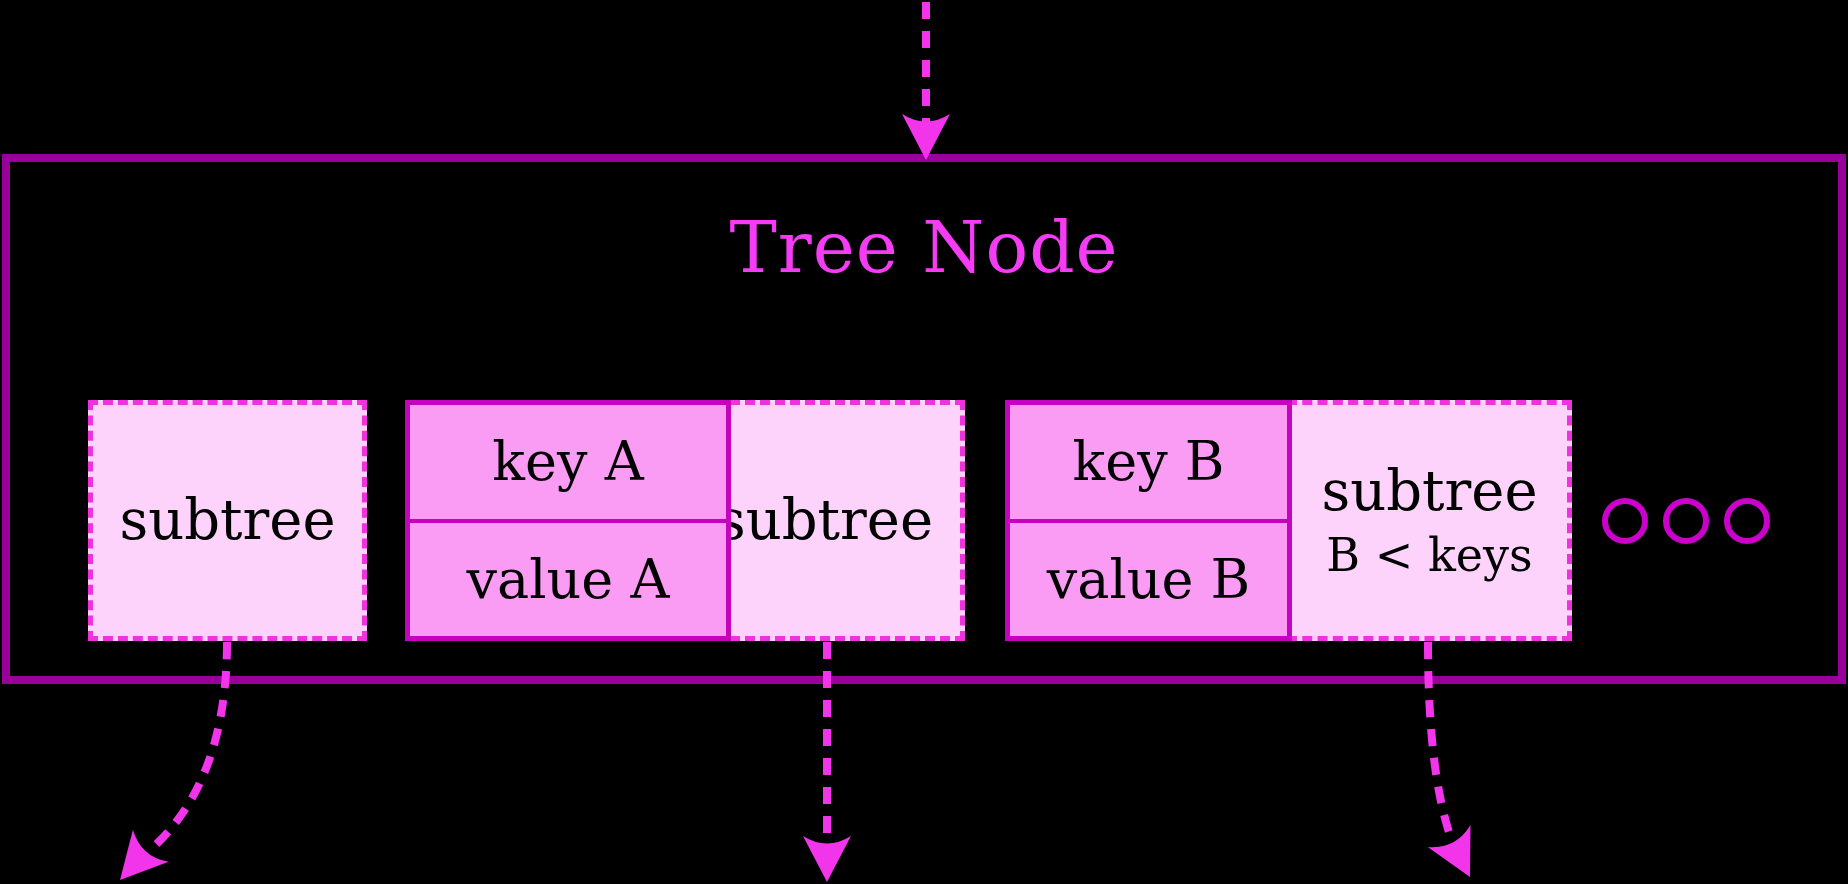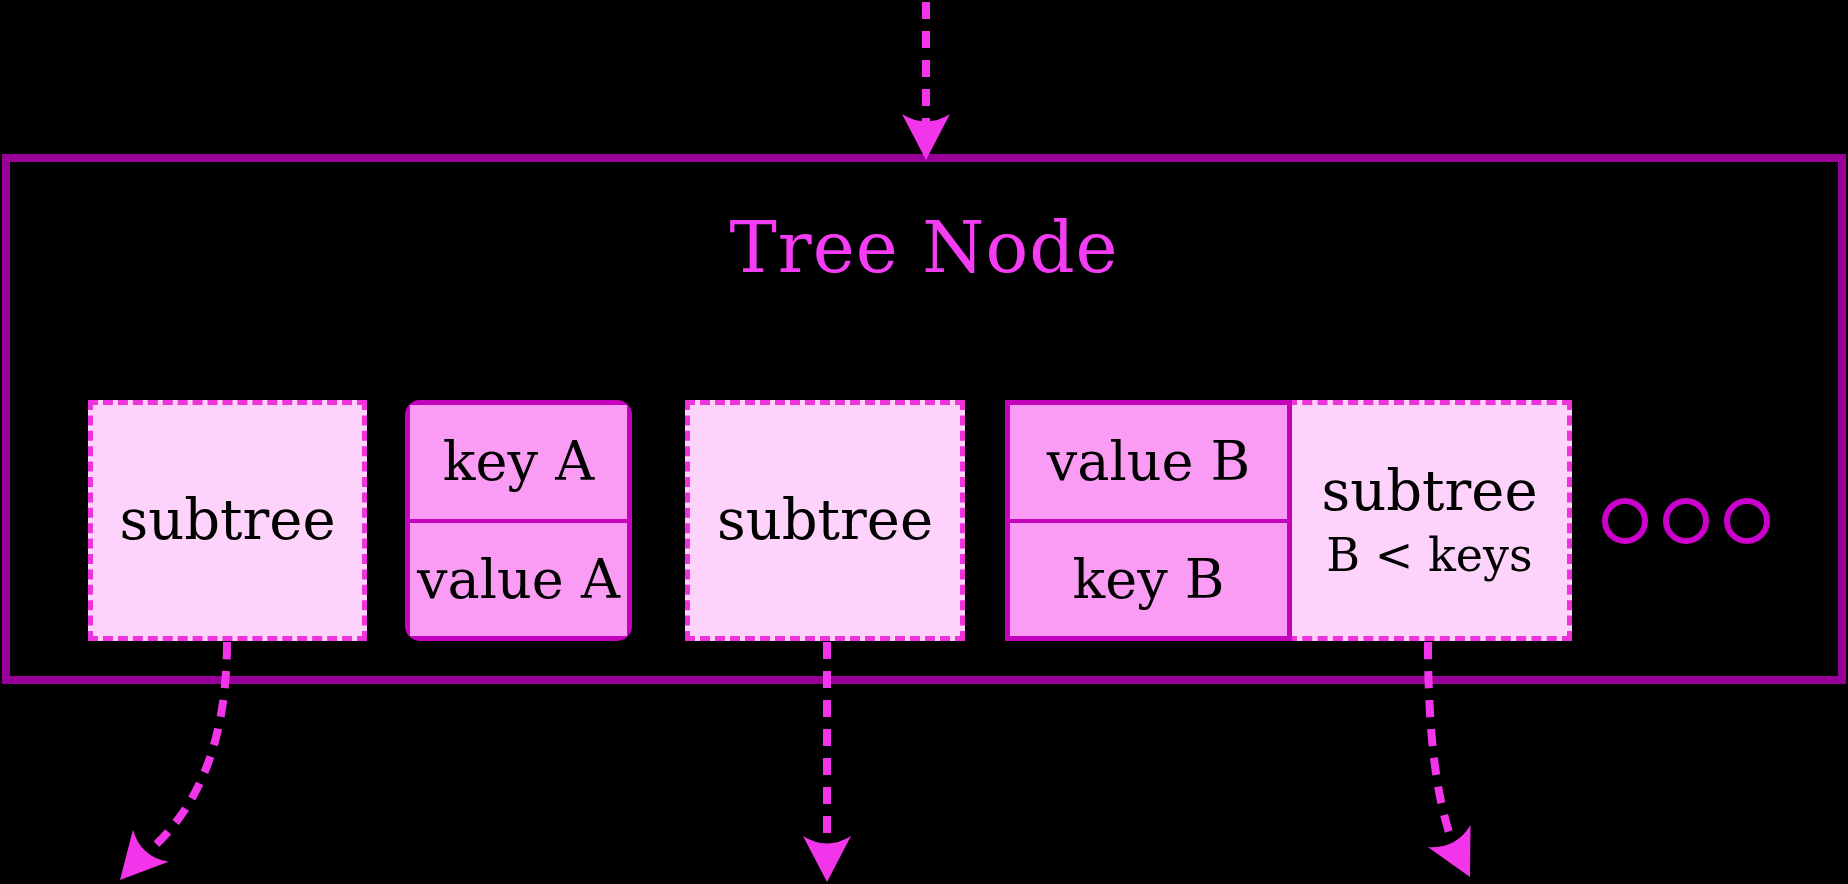--- a/index.html
+++ b/index.html
@@ -74,21 +74,21 @@
     flex: 1;
     display: flex;
     align-items: center;
     justify-content: center;
     font-size: 54px;
     color: var(--cell-text);
     background: var(--key-fill);
   }
   .kv-cell + .kv-cell { border-top: 4px solid var(--key-border); }
   .cell-subtree-left  { left: 88px;   width: 279px; }
-  .kv-group-a         { left: 405px;  width: 227px; border-radius: 15px; }
+  .kv-group-a         { left: 405px;  width: 326px; }
   .cell-subtree-mid   { left: 685px;  width: 280px; }
   .kv-group-b         { left: 1005px; width: 287px; }
   .cell-subtree-right { left: 1287px; width: 285px; }
   .overlay {
     position: absolute;
     left: 0; top: 0;
     width: 1848px; height: 884px;
     z-index: 5;
     pointer-events: none;
   }
@@ -117,22 +117,22 @@
   <div class="kv-group kv-group-a">
     <div class="kv-cell">key A</div>
     <div class="kv-cell">value A</div>
   </div>
 
   <div class="cell subtree-cell cell-subtree-mid">
     <span class="subtree-line1">subtree</span>
   </div>
 
   <div class="kv-group kv-group-b">
+    <div class="kv-cell">key B</div>
     <div class="kv-cell">value B</div>
-    <div class="kv-cell">key B</div>
   </div>
 
   <div class="cell subtree-cell cell-subtree-right">
     <span class="subtree-line1">subtree</span>
     <span class="subtree-line2">B &lt; keys</span>
   </div>
 
   <svg class="overlay" viewBox="0 0 1848 884">
 
     <g>

